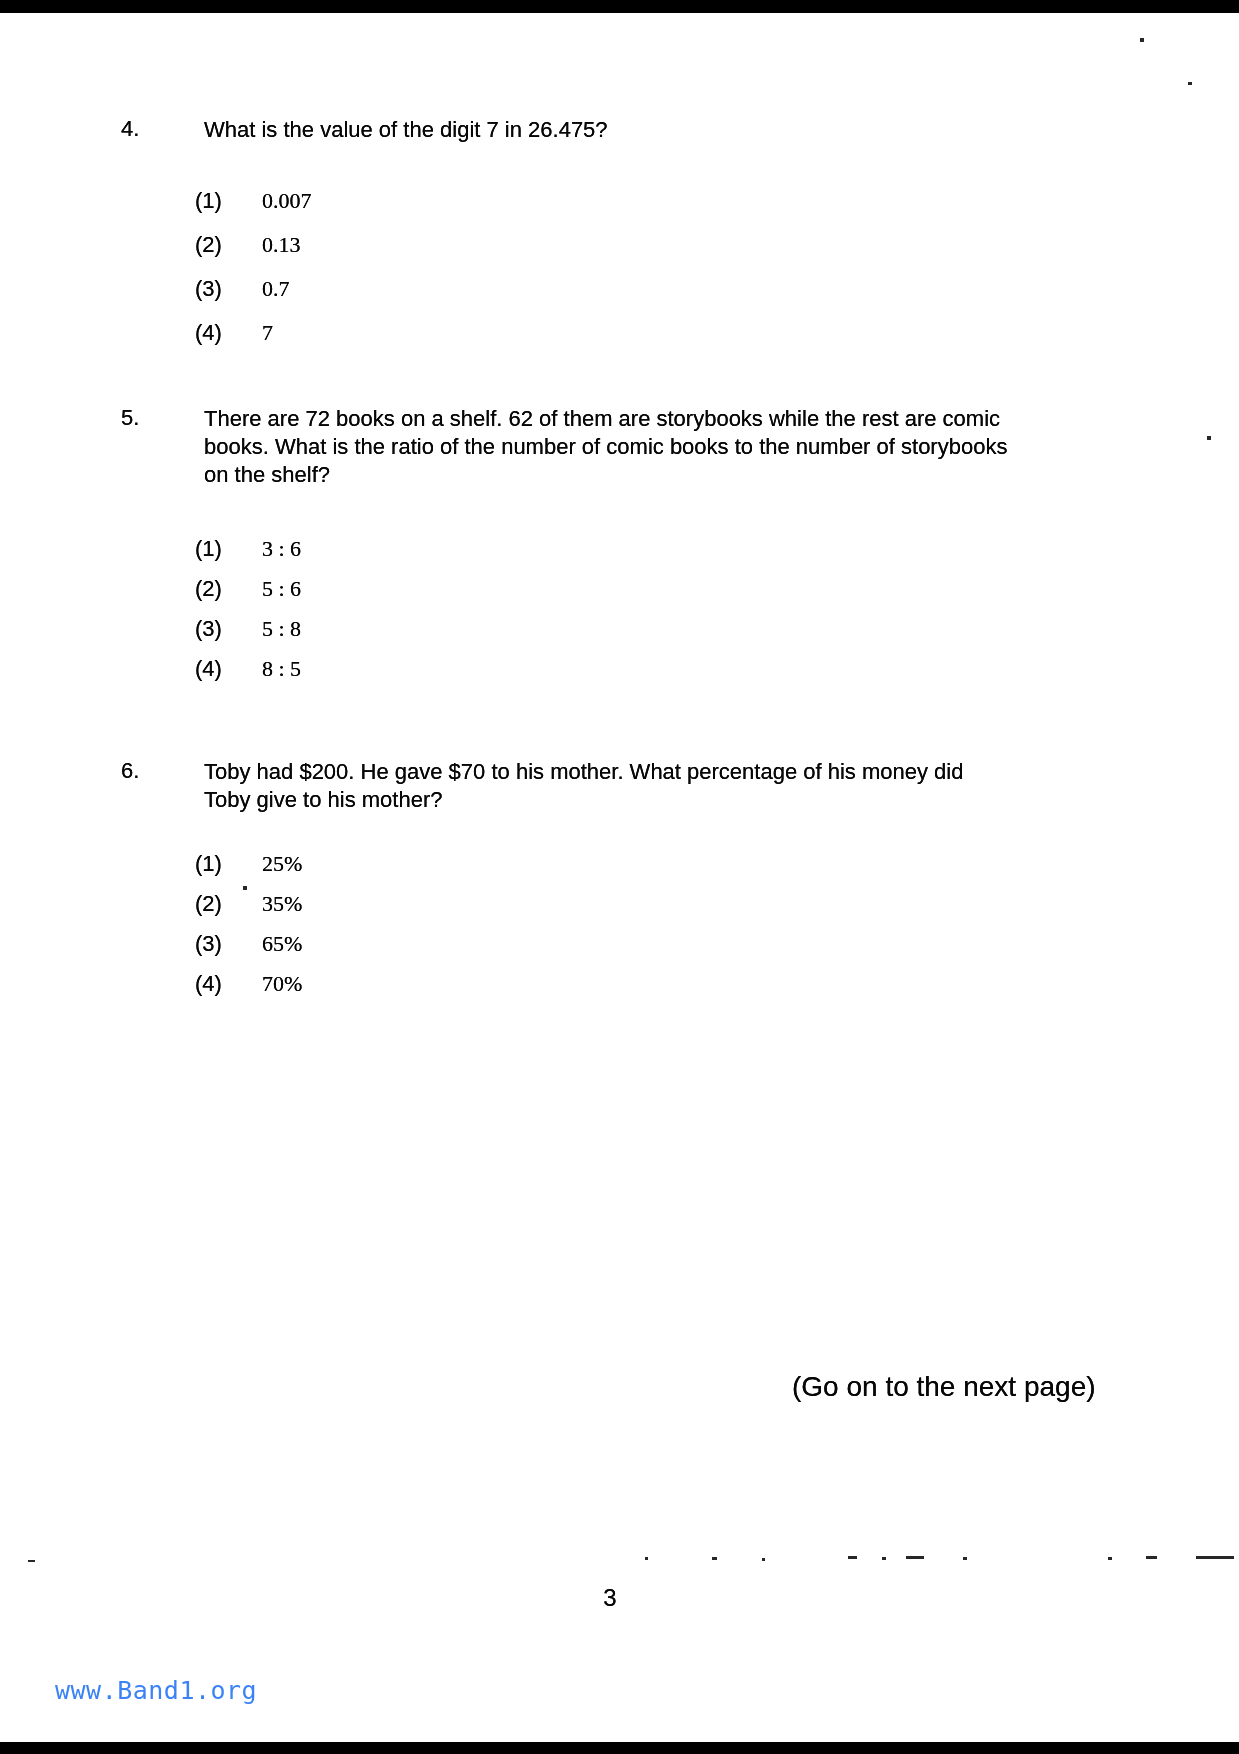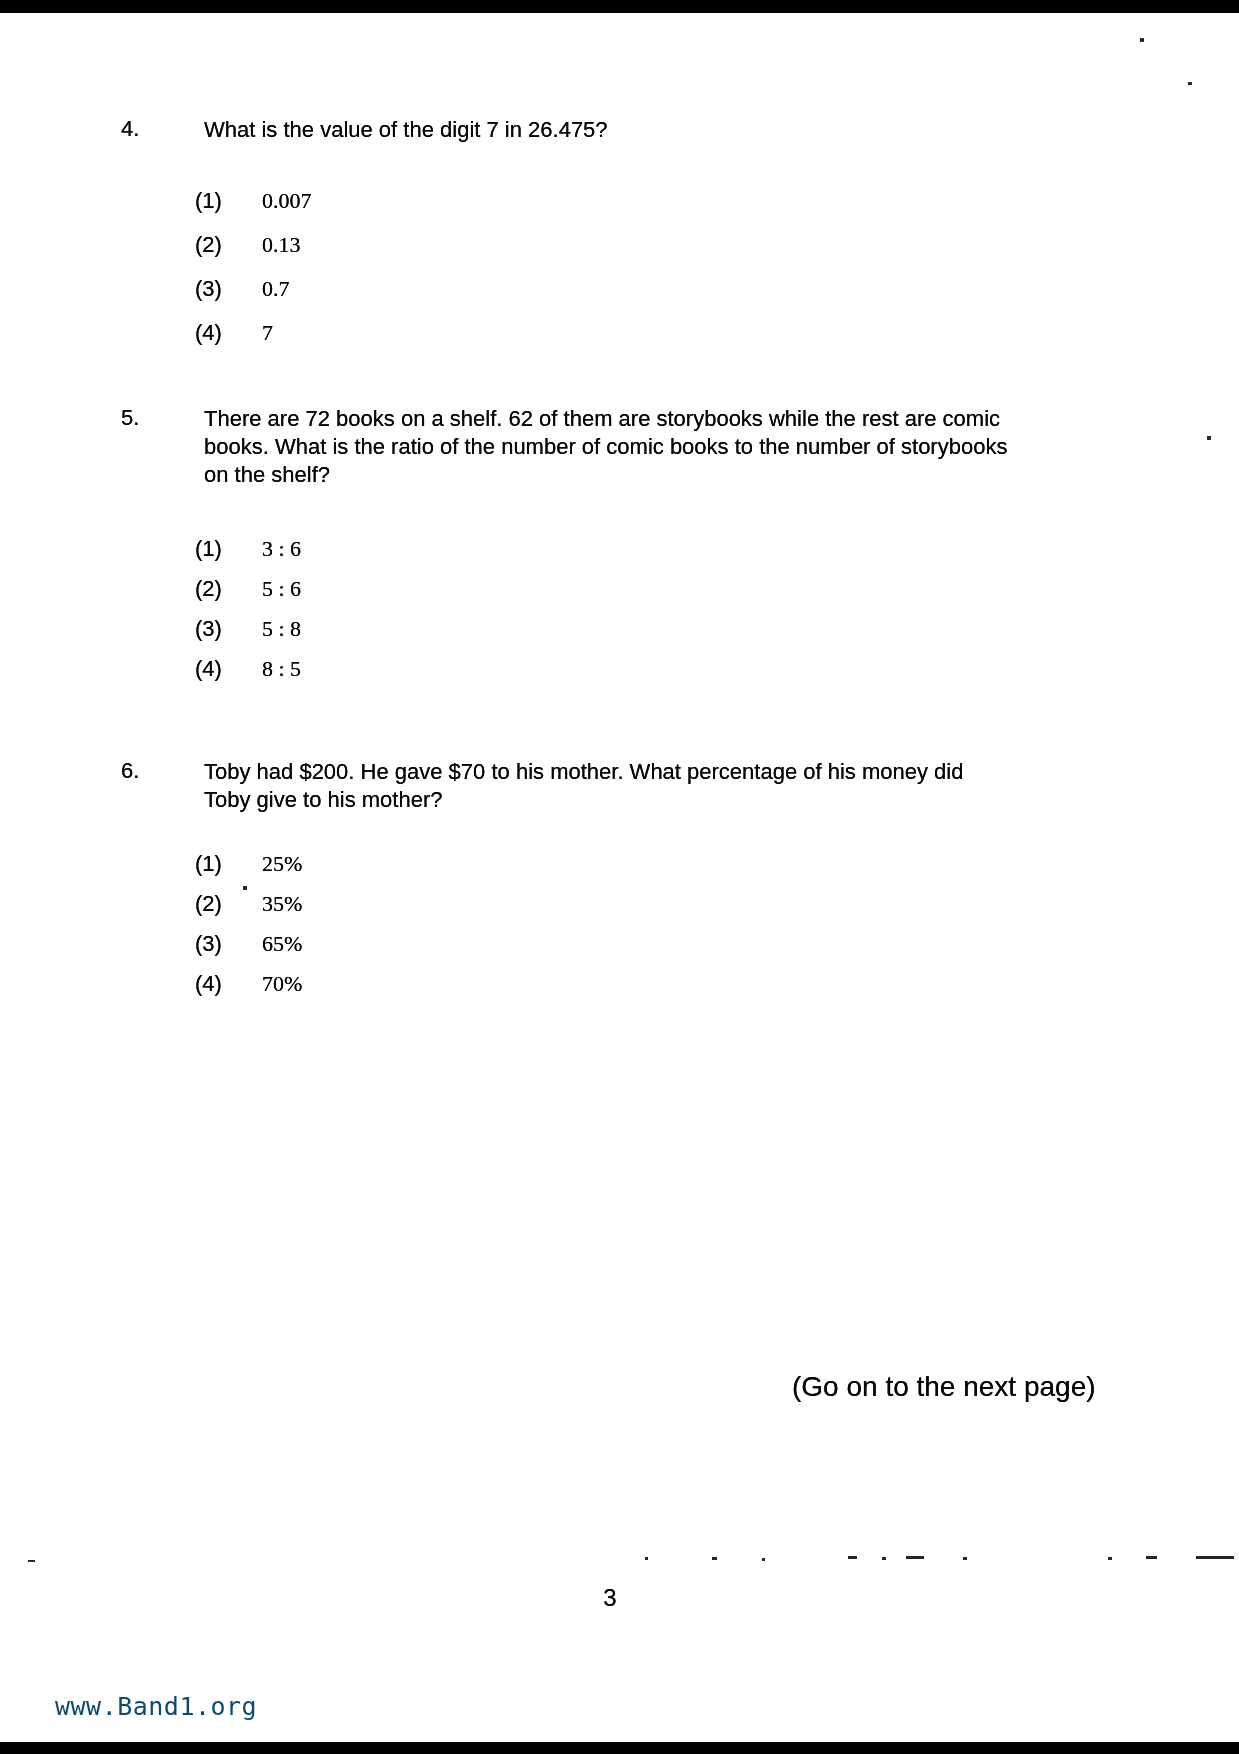--- a/index.html
+++ b/index.html
@@ -57,23 +57,22 @@
 
   .goon { position: absolute; left: 776px; top: 1371px; font-size: 28px; margin-left: 16px; }
   .pageno { position: absolute; left: 560px; top: 1584px; width: 100px; text-align: center; font-size: 24px; }
 
   .watermark {
     position: absolute;
     left: 55px;
     top: 1676px;
     font-family: "DejaVu Sans Mono", monospace;
     font-size: 25px;
-    color: #0c4a6e;
+    color: #3b82f6;
     letter-spacing: 0.5px;
-    margin-top: 16px;
   }
 
   
   .speck { position: absolute; background: #2e2e2e; }
 </style>
 </head>
 <body>
 
 <div class="sheet">
 

